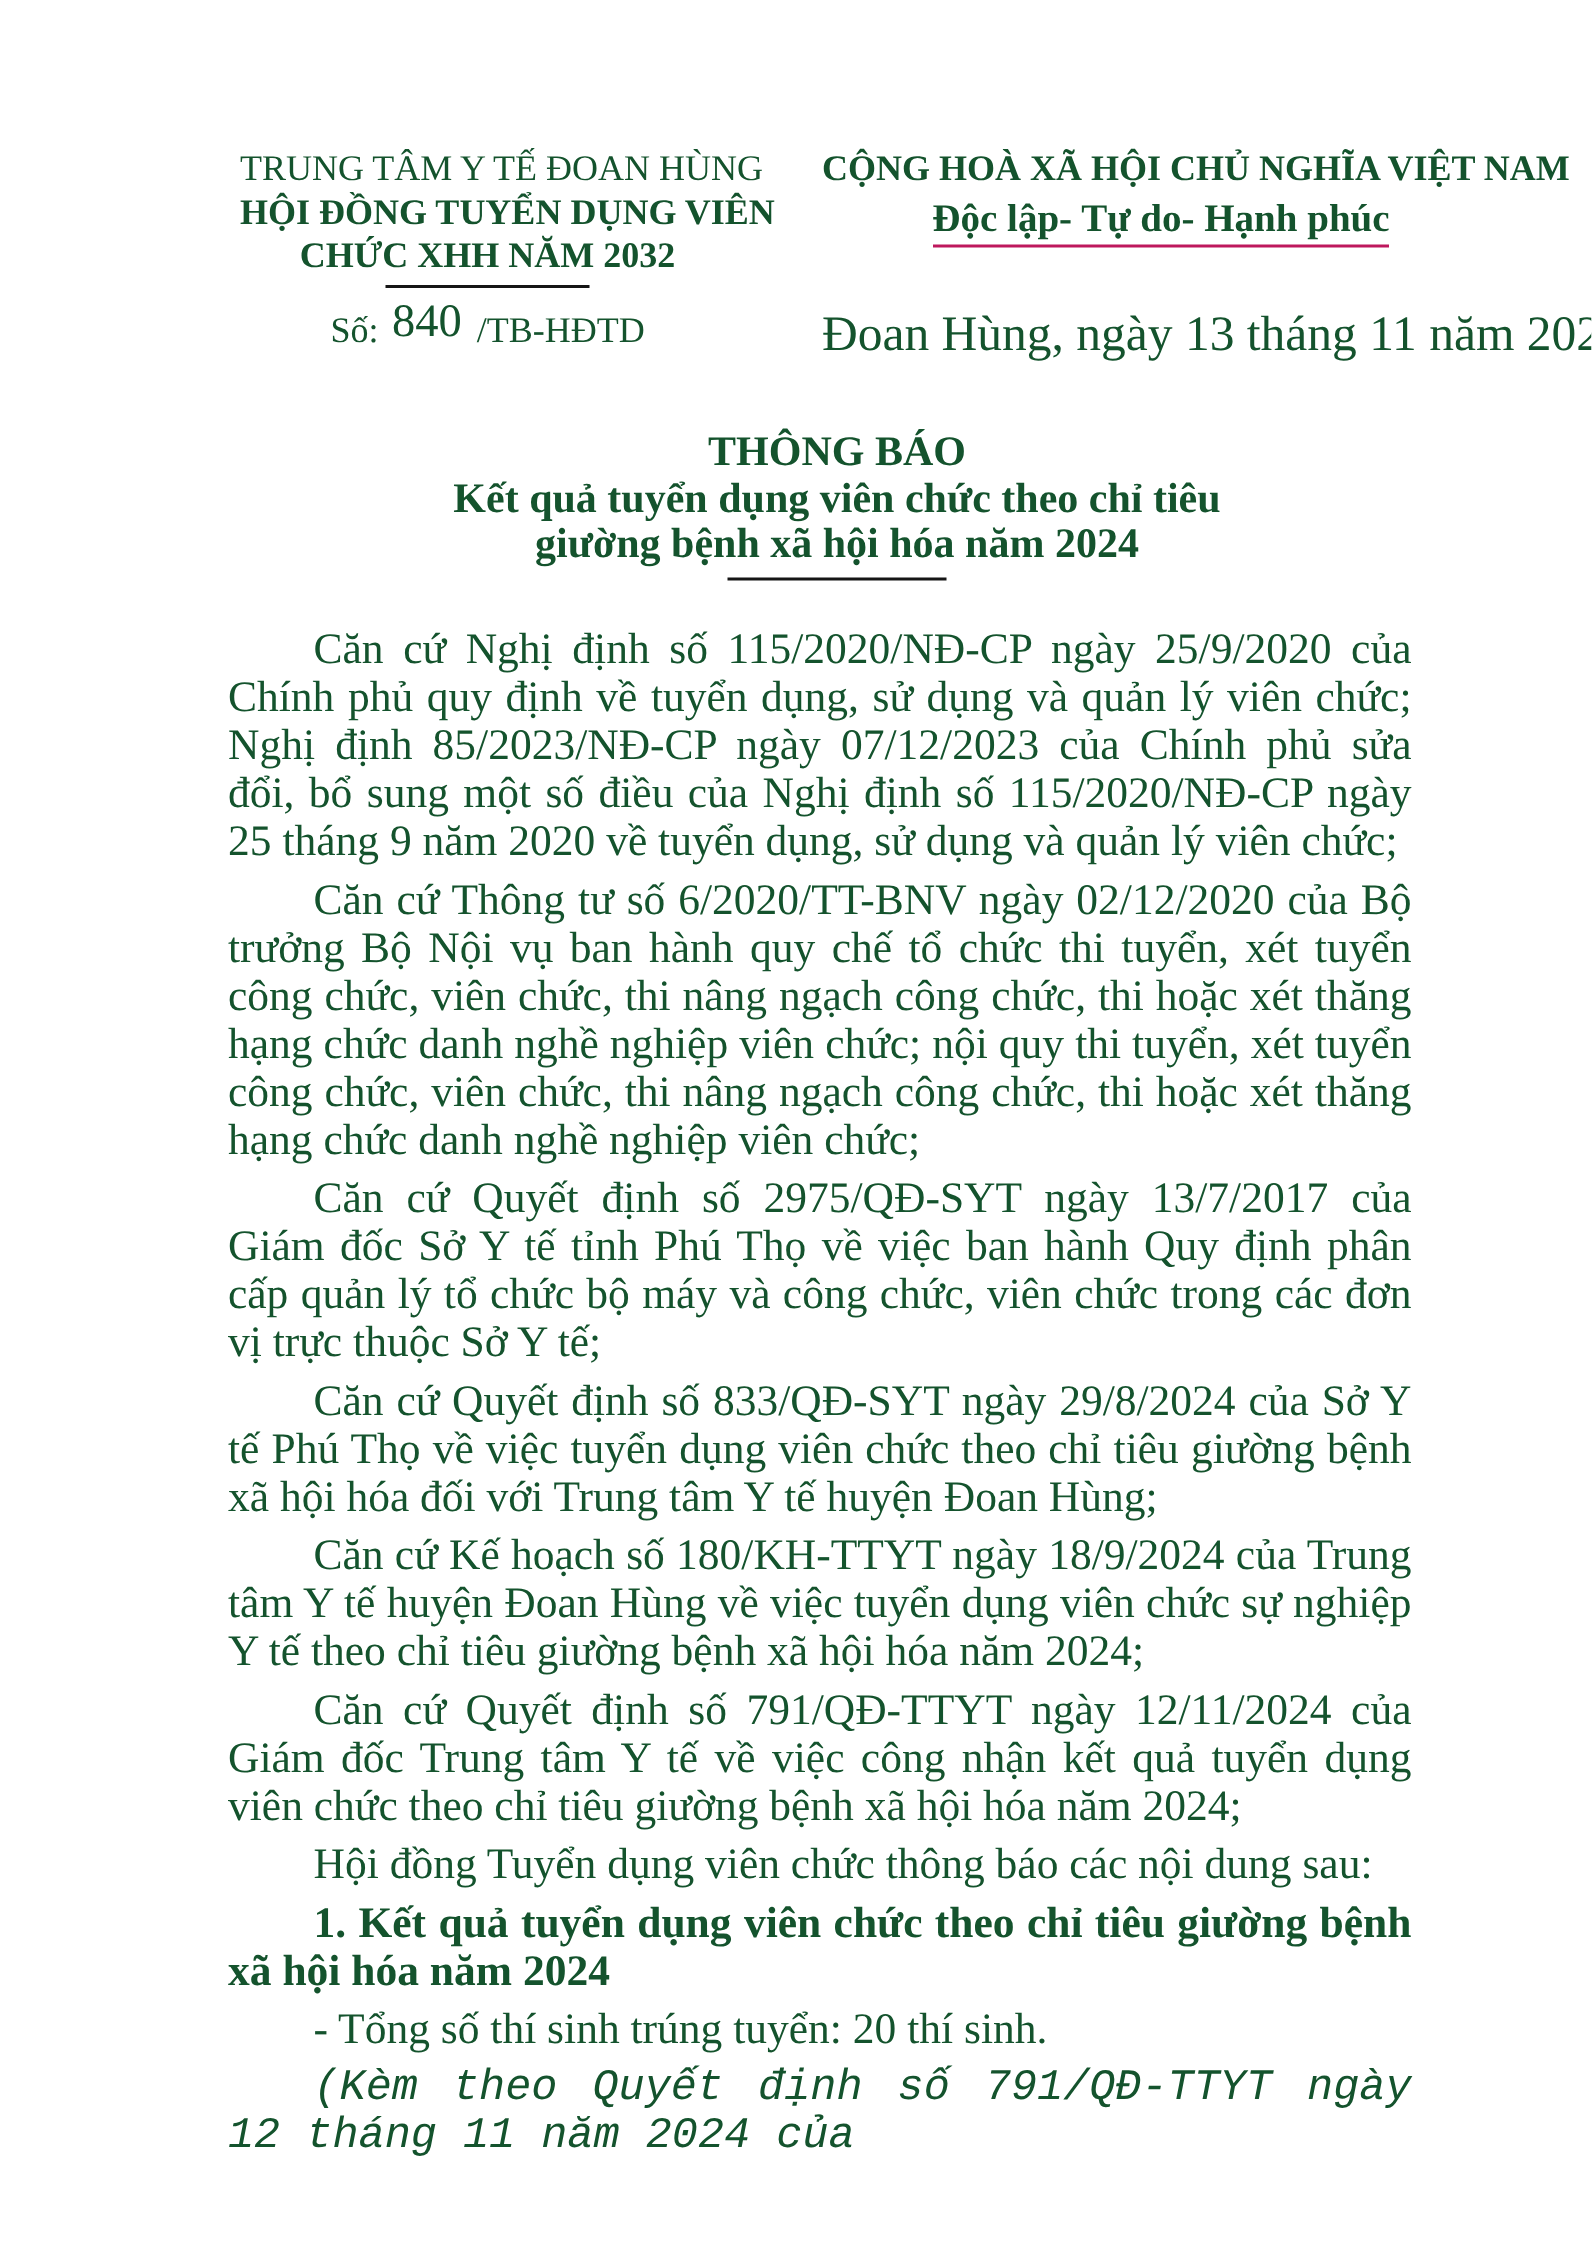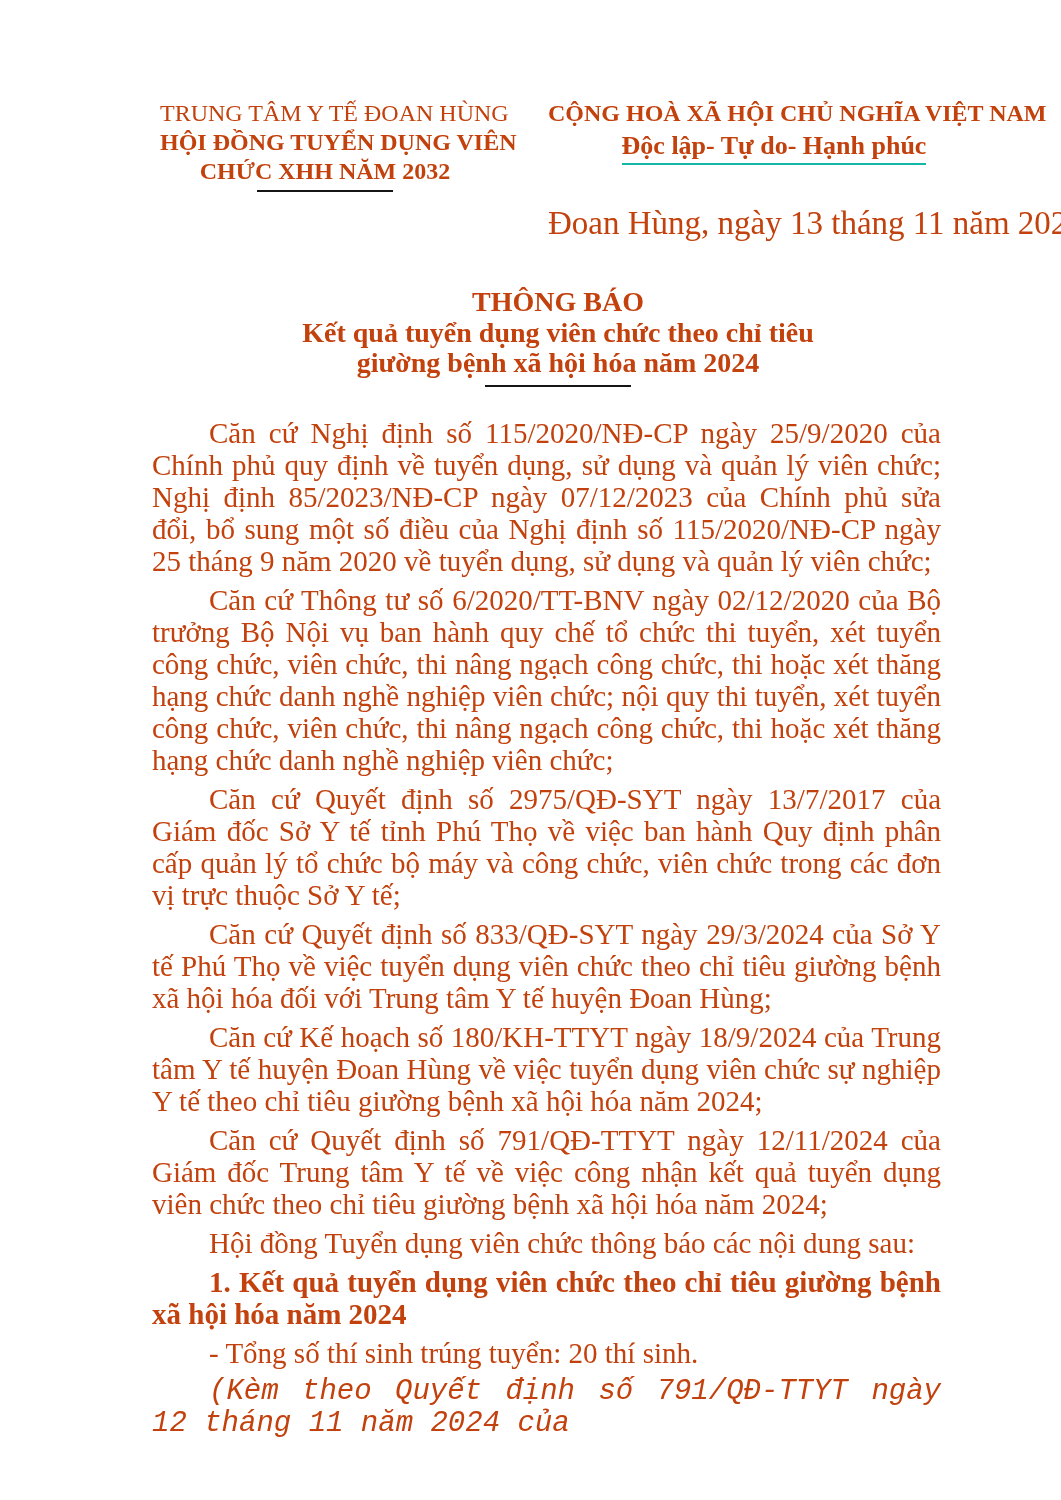--- a/index.html
+++ b/index.html
@@ -1,21 +1,21 @@
 <!DOCTYPE html>
 <html><head>
 <meta charset="utf-8">
 <style>
   html, body { margin: 0; padding: 0; background: #ffffff; }
   .page {
     position: relative;
     width: 1061px;
     height: 1500px;
     background: #ffffff;
-    color: #c2410c;
+    color: #14532d;
     font-family: "Liberation Serif", "DejaVu Serif", serif;
     overflow: hidden;
   }
 
   
   .header-left {
     position: absolute;
     left: 160px; top: 99px;
     width: 330px;
     text-align: center;
@@ -46,21 +46,21 @@
     position: absolute;
     left: 548px; top: 99px;
     width: 452px;
     text-align: center;
     white-space: nowrap;
   }
   .country-line { font-weight: bold; font-size: 24px; line-height: 29px; text-align: right; }
   .motto-line   { font-weight: bold; font-size: 26px; line-height: 31px; margin-top: 2px; }
   .motto-underline {
     display: inline-block;
-    border-bottom: 2px solid #14b8a6;
+    border-bottom: 2px solid #be185d;
     padding-bottom: 2px;
   }
   .dateline {
     font-size: 33px;
     margin-top: 40px;
   }
 
   
   .title-block {
     position: absolute;
@@ -97,20 +97,23 @@
 </head>
 <body>
 
 <div class="page">
 
   <div class="header-left">
     <div class="org-line">TRUNG TÂM Y TẾ ĐOAN HÙNG</div>
     <div class="council-line">HỘI ĐỒNG TUYỂN DỤNG VIÊN</div>
     <div class="council-line">CHỨC XHH NĂM 2032</div>
     <div class="hl-underline"></div>
+    <div class="so-line">
+      <span>Số:</span><span class="doc-num">840</span><span>/TB-HĐTD</span>
+    </div>
   </div>
 
   <div class="header-right">
     <div class="country-line">CỘNG HOÀ XÃ HỘI CHỦ NGHĨA VIỆT NAM</div>
     <div class="motto-line">
       <span class="motto-underline">Độc lập- Tự do- Hạnh phúc</span>
     </div>
     <div class="dateline">Đoan Hùng, ngày 13 tháng 11 năm 2024</div>
   </div>
 
@@ -118,21 +121,21 @@
     <div class="title-main">THÔNG BÁO</div>
     <div class="title-sub">Kết quả tuyển dụng viên chức theo chỉ tiêu</div>
     <div class="title-sub">giường bệnh xã hội hóa năm 2024</div>
     <div class="title-underline"></div>
   </div>
 
   <div class="body-text">
     <p>Căn cứ Nghị định số 115/2020/NĐ-CP ngày 25/9/2020 của Chính phủ quy định về tuyển dụng, sử dụng và quản lý viên chức; Nghị định 85/2023/NĐ-CP ngày 07/12/2023 của Chính phủ sửa đổi, bổ sung một số điều của Nghị định số 115/2020/NĐ-CP ngày 25 tháng 9 năm 2020 về tuyển dụng, sử dụng và quản lý viên chức;</p>
     <p>Căn cứ Thông tư số 6/2020/TT-BNV ngày 02/12/2020 của Bộ trưởng Bộ Nội vụ ban hành quy chế tổ chức thi tuyển, xét tuyển công chức, viên chức, thi nâng ngạch công chức, thi hoặc xét thăng hạng chức danh nghề nghiệp viên chức; nội quy thi tuyển, xét tuyển công chức, viên chức, thi nâng ngạch công chức, thi hoặc xét thăng hạng chức danh nghề nghiệp viên chức;</p>
     <p>Căn cứ Quyết định số 2975/QĐ-SYT ngày 13/7/2017 của Giám đốc Sở Y tế tỉnh Phú Thọ về việc ban hành Quy định phân cấp quản lý tổ chức bộ máy và công chức, viên chức trong các đơn vị trực thuộc Sở Y tế;</p>
-    <p>Căn cứ Quyết định số 833/QĐ-SYT ngày 29/3/2024 của Sở Y tế Phú Thọ về việc tuyển dụng viên chức theo chỉ tiêu giường bệnh xã hội hóa đối với Trung tâm Y tế huyện Đoan Hùng;</p>
+    <p>Căn cứ Quyết định số 833/QĐ-SYT ngày 29/8/2024 của Sở Y tế Phú Thọ về việc tuyển dụng viên chức theo chỉ tiêu giường bệnh xã hội hóa đối với Trung tâm Y tế huyện Đoan Hùng;</p>
     <p>Căn cứ Kế hoạch số 180/KH-TTYT ngày 18/9/2024 của Trung tâm Y tế huyện Đoan Hùng về việc tuyển dụng viên chức sự nghiệp Y tế theo chỉ tiêu giường bệnh xã hội hóa năm 2024;</p>
     <p>Căn cứ Quyết định số 791/QĐ-TTYT ngày 12/11/2024 của Giám đốc Trung tâm Y tế về việc công nhận kết quả tuyển dụng viên chức theo chỉ tiêu giường bệnh xã hội hóa năm 2024;</p>
     <p>Hội đồng Tuyển dụng viên chức thông báo các nội dung sau:</p>
     <p class="bold-heading">1. Kết quả tuyển dụng viên chức theo chỉ tiêu giường bệnh xã hội hóa năm 2024</p>
     <p>- Tổng số thí sinh trúng tuyển: 20 thí sinh.</p>
     <p class="italic-note">(Kèm theo Quyết định số 791/QĐ-TTYT ngày 12 tháng 11 năm 2024 của</p>
   </div>
 
 </div>
 

